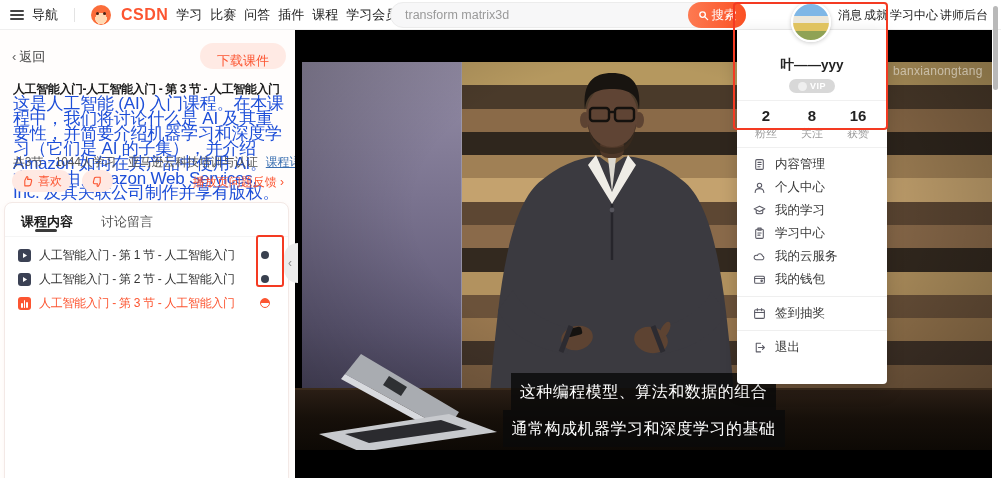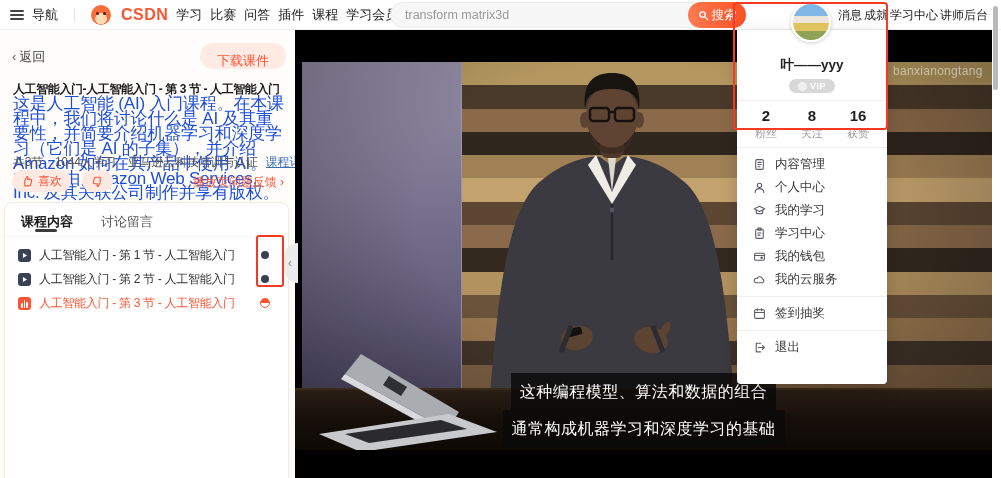--- a/index.html
+++ b/index.html
@@ -353,32 +353,32 @@
           </div>
           <div class="menu-row">
             <svg width="13" height="13" viewBox="0 0 24 24" fill="none" stroke="#5b5b66" stroke-width="2" stroke-linecap="round" stroke-linejoin="round">
               <rect x="5" y="4" width="14" height="17" rx="2"></rect>
               <path d="M9 2 H15 V6 H9 Z M9 11 H15 M9 15 H13"></path>
             </svg>
             <span>学习中心</span>
           </div>
           <div class="menu-row">
             <svg width="13" height="13" viewBox="0 0 24 24" fill="none" stroke="#5b5b66" stroke-width="2" stroke-linecap="round" stroke-linejoin="round">
+              <path d="M7 18 A4.2 4.2 0 1 1 8 10 A5 5 0 0 1 17.5 11 A3.6 3.6 0 0 1 17 18 Z"></path>
+            </svg>
+            <span>我的云服务</span>
+          </div>
+          <div class="menu-row">
+            <svg width="13" height="13" viewBox="0 0 24 24" fill="none" stroke="#5b5b66" stroke-width="2" stroke-linecap="round" stroke-linejoin="round">
               <rect x="3" y="6" width="18" height="13" rx="2"></rect>
               <path d="M3 10 H21"></path>
               <circle cx="16" cy="14.5" r="1.4"></circle>
             </svg>
             <span>我的钱包</span>
           </div>
-          <div class="menu-row">
-            <svg width="13" height="13" viewBox="0 0 24 24" fill="none" stroke="#5b5b66" stroke-width="2" stroke-linecap="round" stroke-linejoin="round">
-              <path d="M7 18 A4.2 4.2 0 1 1 8 10 A5 5 0 0 1 17.5 11 A3.6 3.6 0 0 1 17 18 Z"></path>
-            </svg>
-            <span>我的云服务</span>
-          </div>
         </div>
         <div class="menu-group">
           <div class="menu-row">
             <svg width="13" height="13" viewBox="0 0 24 24" fill="none" stroke="#5b5b66" stroke-width="2" stroke-linecap="round" stroke-linejoin="round">
               <rect x="3" y="5" width="18" height="16" rx="2"></rect>
               <path d="M3 10 H21 M8 3 V7 M16 3 V7"></path>
             </svg>
             <span>签到抽奖</span>
           </div>
         </div>

